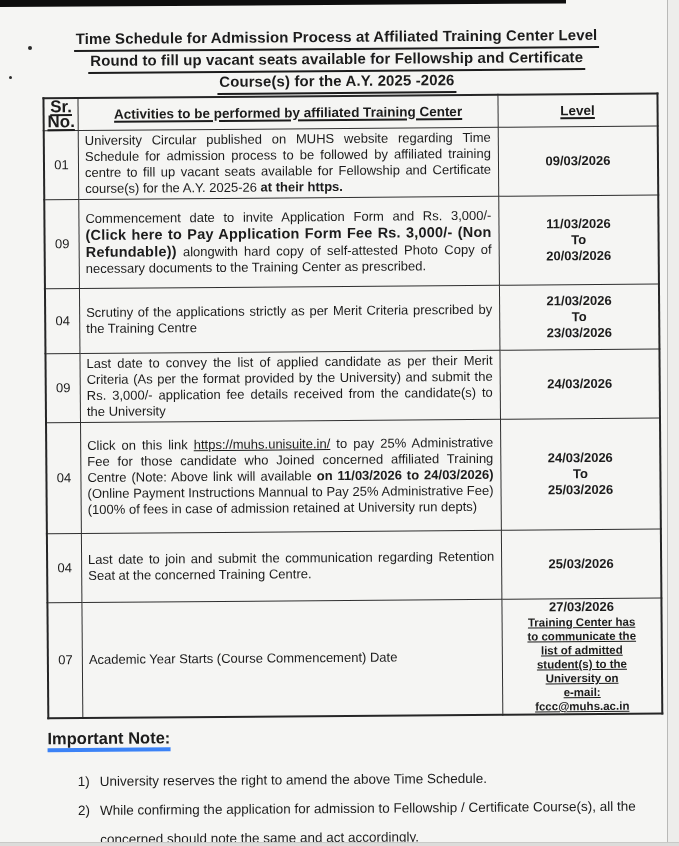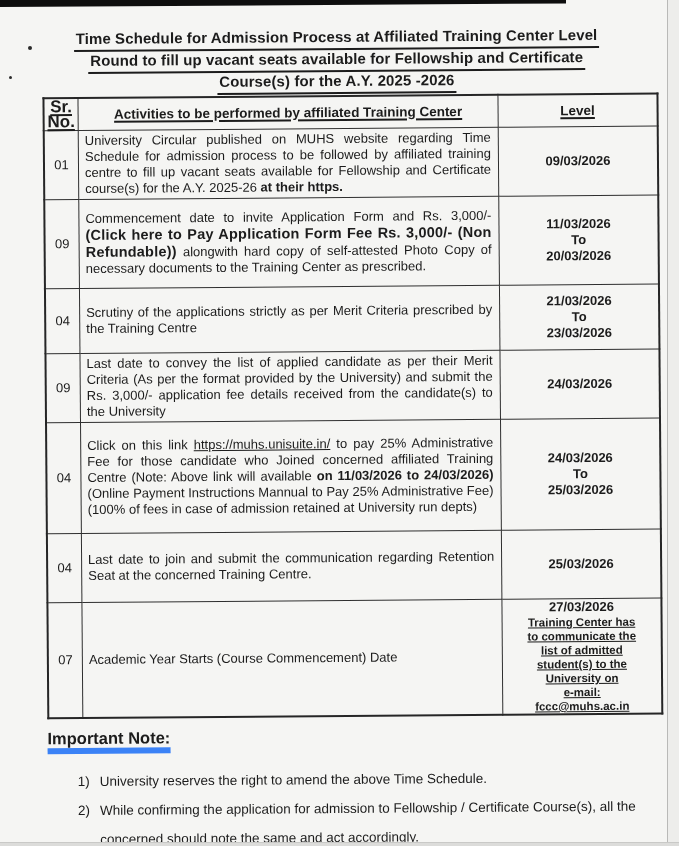--- a/index.html
+++ b/index.html
@@ -126,21 +126,21 @@
     line-height: 14px;
     text-decoration: underline;
     text-decoration-thickness: 1.2px;
     text-underline-offset: 1px;
   }
 
   
   .notes { margin: 10px 0 0 45px; }
   .notes-heading { font-size: 16.5px; font-weight: bold; height: 26px; }
   .notes-heading .nh-u {
-    border-bottom: 6px solid #3b82f6;
+    border-bottom: 4px solid #3b82f6;
     padding-bottom: 1px;
   }
   .note-item {
     display: flex;
     margin-left: 30px;
     font-size: 13.5px;
     line-height: 29px;
   }
   .note-item.first { margin-top: 12px; }
   .note-num { width: 22px; flex: none; }

